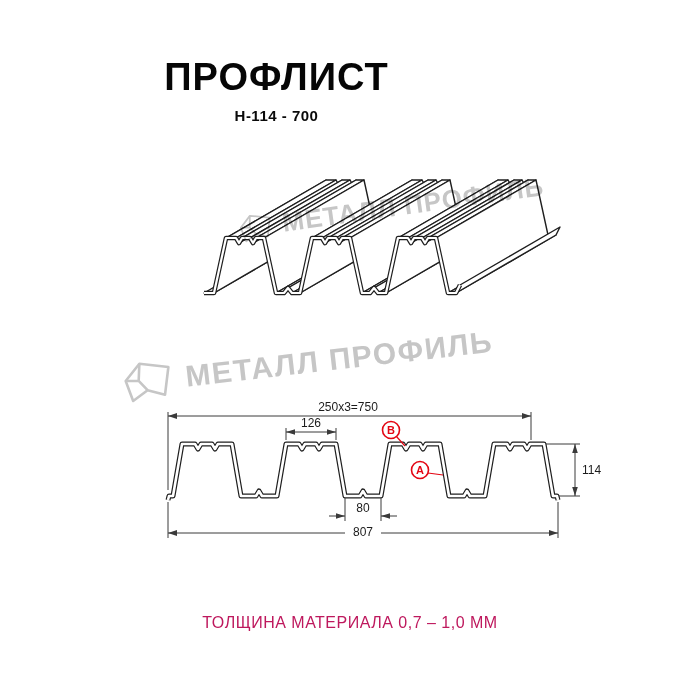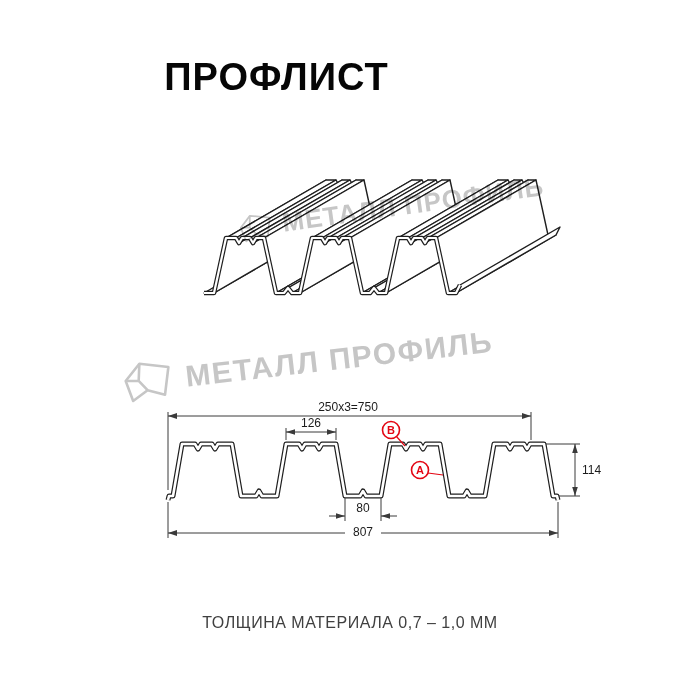--- a/index.html
+++ b/index.html
@@ -23,29 +23,30 @@
   #cross-svg{position:absolute;left:148px;top:386px;width:460px;height:160px;}
   #cs-outer{fill:none;stroke:#1f1f1f;stroke-width:5;stroke-linejoin:round;stroke-linecap:butt;}
   #cs-inner{fill:none;stroke:#fff;stroke-width:2.6;stroke-linejoin:round;stroke-linecap:butt;}
   .dim-lines{stroke:#3a3a3a;stroke-width:1;fill:none;}
   .dim-arrows{fill:#3a3a3a;stroke:none;}
   .dim-text{font-family:"Liberation Sans",sans-serif;font-size:12px;fill:#1c1c1c;}
   .marker-text{font-family:"Liberation Sans",sans-serif;font-size:11px;font-weight:bold;}
   .marker-leader{stroke-width:1.2;}
   .marker-circle{fill:#fff;stroke-width:1.6;}
   #footer-caption{position:absolute;top:614px;left:0;width:700px;text-align:center;
-                  font-size:16px;letter-spacing:.5px;color:#404040;}
+                  font-size:16px;letter-spacing:.5px;color:#be185d;}
 </style>
 </head>
 <body>
 
 <div id="page">
 
   <div id="header">
     <h1 id="page-title">ПРОФЛИСТ</h1>
+    <div id="page-subtitle">Н-114 - 700</div>
   </div>
 
   <svg id="sheet3d-svg" viewBox="0 0 380 160" xmlns="http://www.w3.org/2000/svg">
     <g transform="translate(6,76)">
       <g id="faces3d">
           <path d="M0 55 L10 55 L110 -3 L100 -3 Z"></path>
           <path d="M10 55 L22 0 L122 -58 L110 -3 Z"></path>
           <path d="M22 0 L32 0 L132 -58 L122 -58 Z"></path>
           <path d="M32 0 L35 5 L135 -53 L132 -58 Z"></path>
           <path d="M35 5 L38 0 L138 -58 L135 -53 Z"></path>

